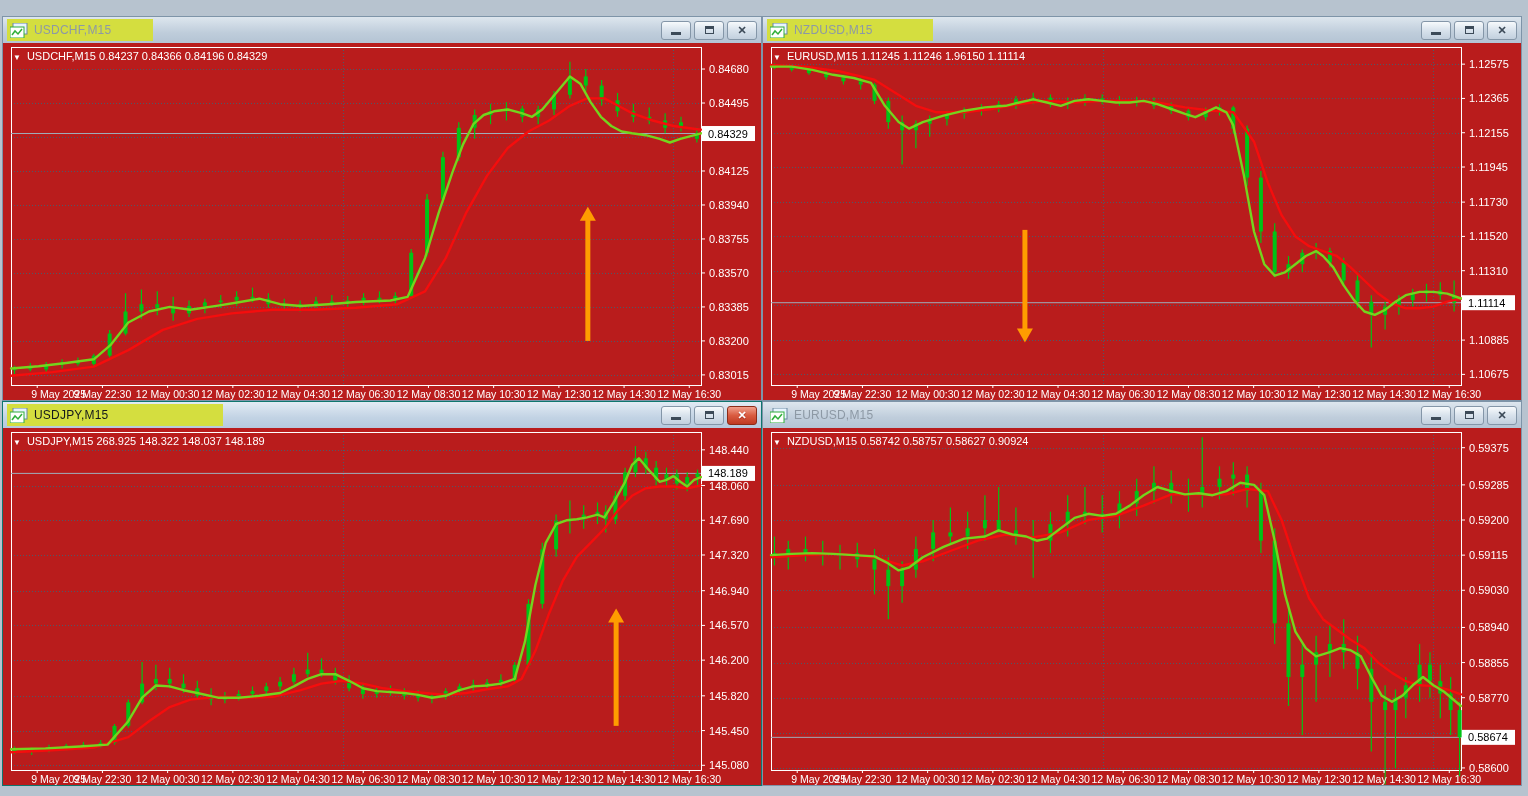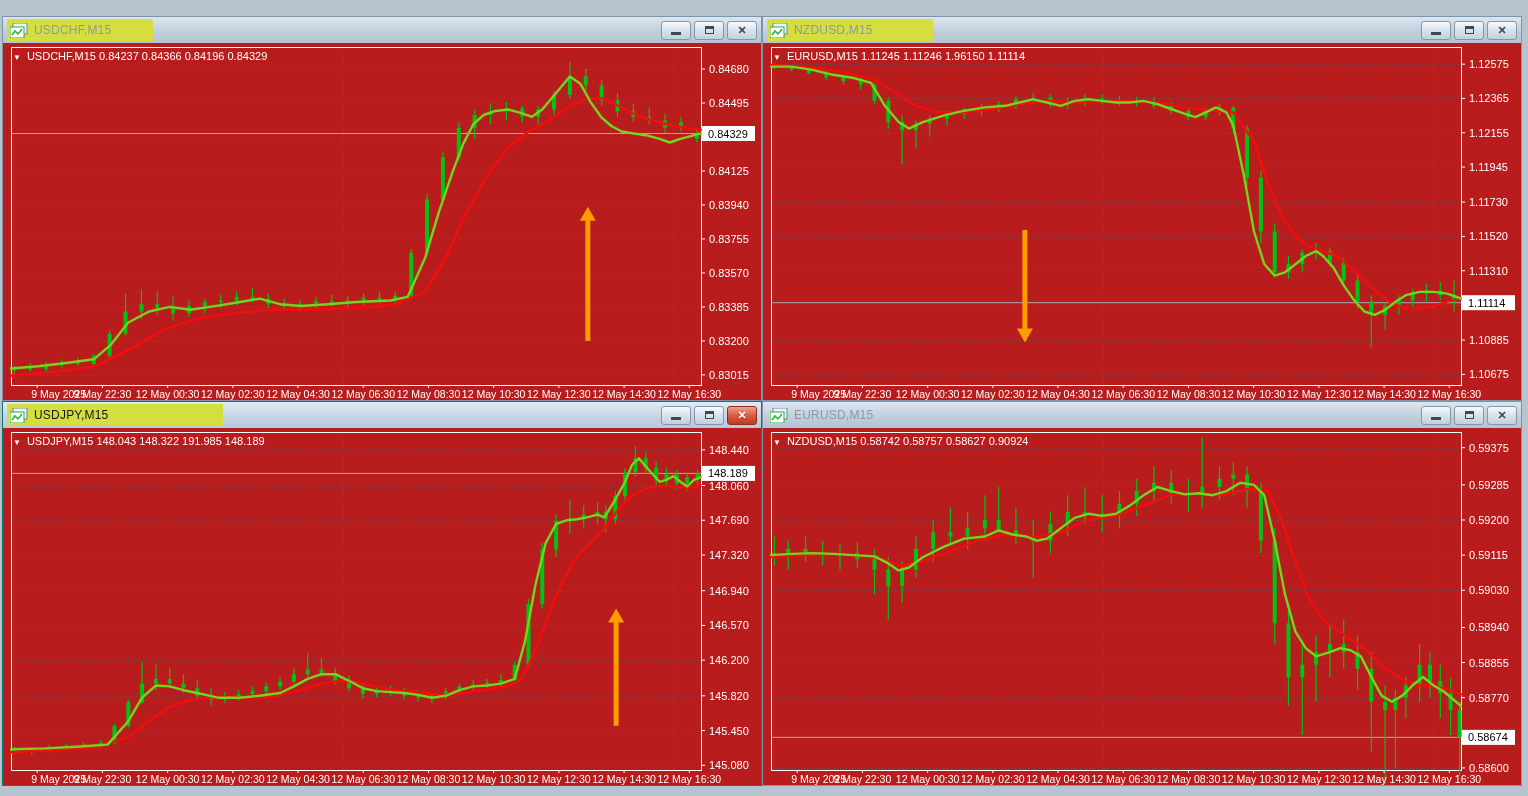--- a/index.html
+++ b/index.html
@@ -449,21 +449,21 @@
         <span class="btn">
             <span class="g-res"></span>
           </span>
         <span class="btn closebtn redbtn">
             <span class="g-x">✕</span>
           </span>
       </span>
     </div>
     <div class="body">
       <div class="chart-header">
-        <span class="tri">▼</span><span>USDJPY,M15  148.043 148.322 191.985 148.189</span>
+        <span class="tri">▼</span><span>USDJPY,M15  268.925 148.322 148.037 148.189</span>
       </div>
       <svg class="chart" id="chart-2" width="755" height="359">
           <line x1="340.5" y1="4" x2="340.5" y2="342" stroke="#4d5a68" stroke-dasharray="1,2"></line>
           <line x1="670.5" y1="4" x2="670.5" y2="342" stroke="#4d5a68" stroke-dasharray="1,2"></line>
           <line x1="990.5" y1="4" x2="990.5" y2="342" stroke="#4d5a68" stroke-dasharray="1,2"></line>
           <line x1="1320.5" y1="4" x2="1320.5" y2="342" stroke="#4d5a68" stroke-dasharray="1,2"></line>
           <line x1="1650.5" y1="4" x2="1650.5" y2="342" stroke="#4d5a68" stroke-dasharray="1,2"></line>
           <line x1="1970.5" y1="4" x2="1970.5" y2="342" stroke="#4d5a68" stroke-dasharray="1,2"></line>
           <line x1="2300.5" y1="4" x2="2300.5" y2="342" stroke="#4d5a68" stroke-dasharray="1,2"></line>
           <line x1="2620.5" y1="4" x2="2620.5" y2="342" stroke="#4d5a68" stroke-dasharray="1,2"></line>

